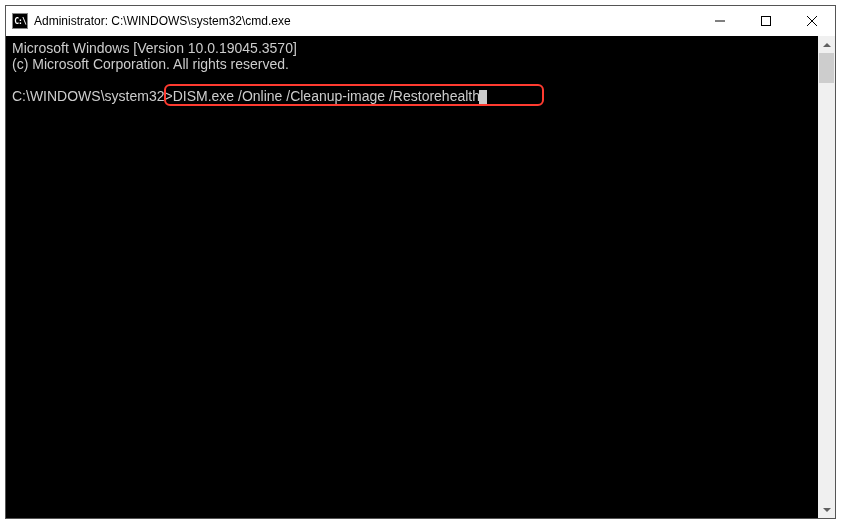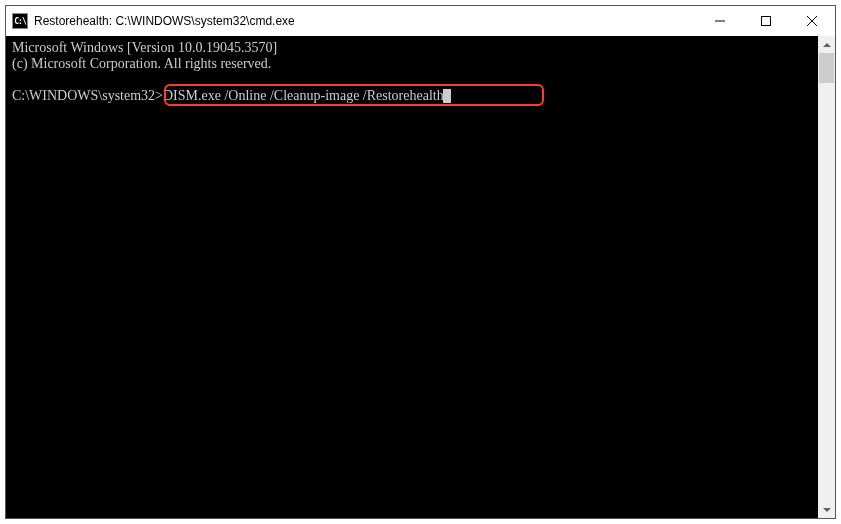--- a/index.html
+++ b/index.html
@@ -69,21 +69,21 @@
     }
     .console-area {
       flex: 1;
       background: #000;
       position: relative;
       display: flex;
     }
     .console-content {
       flex: 1;
       padding: 4px 6px;
-      font-family: Liberation Serif, serif;
+      font-family: Liberation Sans, sans-serif;
       font-size: 14px;
       line-height: 16px;
       color: #ccc;
       white-space: pre;
       position: relative;
     }
     .highlight-box {
       position: absolute;
       border: 2px solid #ff3b30;
       border-radius: 6px;
@@ -126,21 +126,21 @@
     }
   </style>
 </head>
 <body>
 
 <div class="window">
   <div class="titlebar">
     <div class="titlebar-icon">
       <span>C:\</span>
     </div>
-    <div class="titlebar-title">Restorehealth: C:\WINDOWS\system32\cmd.exe</div>
+    <div class="titlebar-title">Administrator: C:\WINDOWS\system32\cmd.exe</div>
     <div class="win-controls">
       <div class="win-btn">
         <svg viewBox="0 0 10 10">
             <line x1="0" y1="5" x2="10" y2="5" stroke="#000" stroke-width="1"></line>
           </svg>
       </div>
       <div class="win-btn">
         <svg viewBox="0 0 10 10">
             <rect x="0.5" y="0.5" width="9" height="9" fill="none" stroke="#000" stroke-width="1"></rect>
           </svg>

